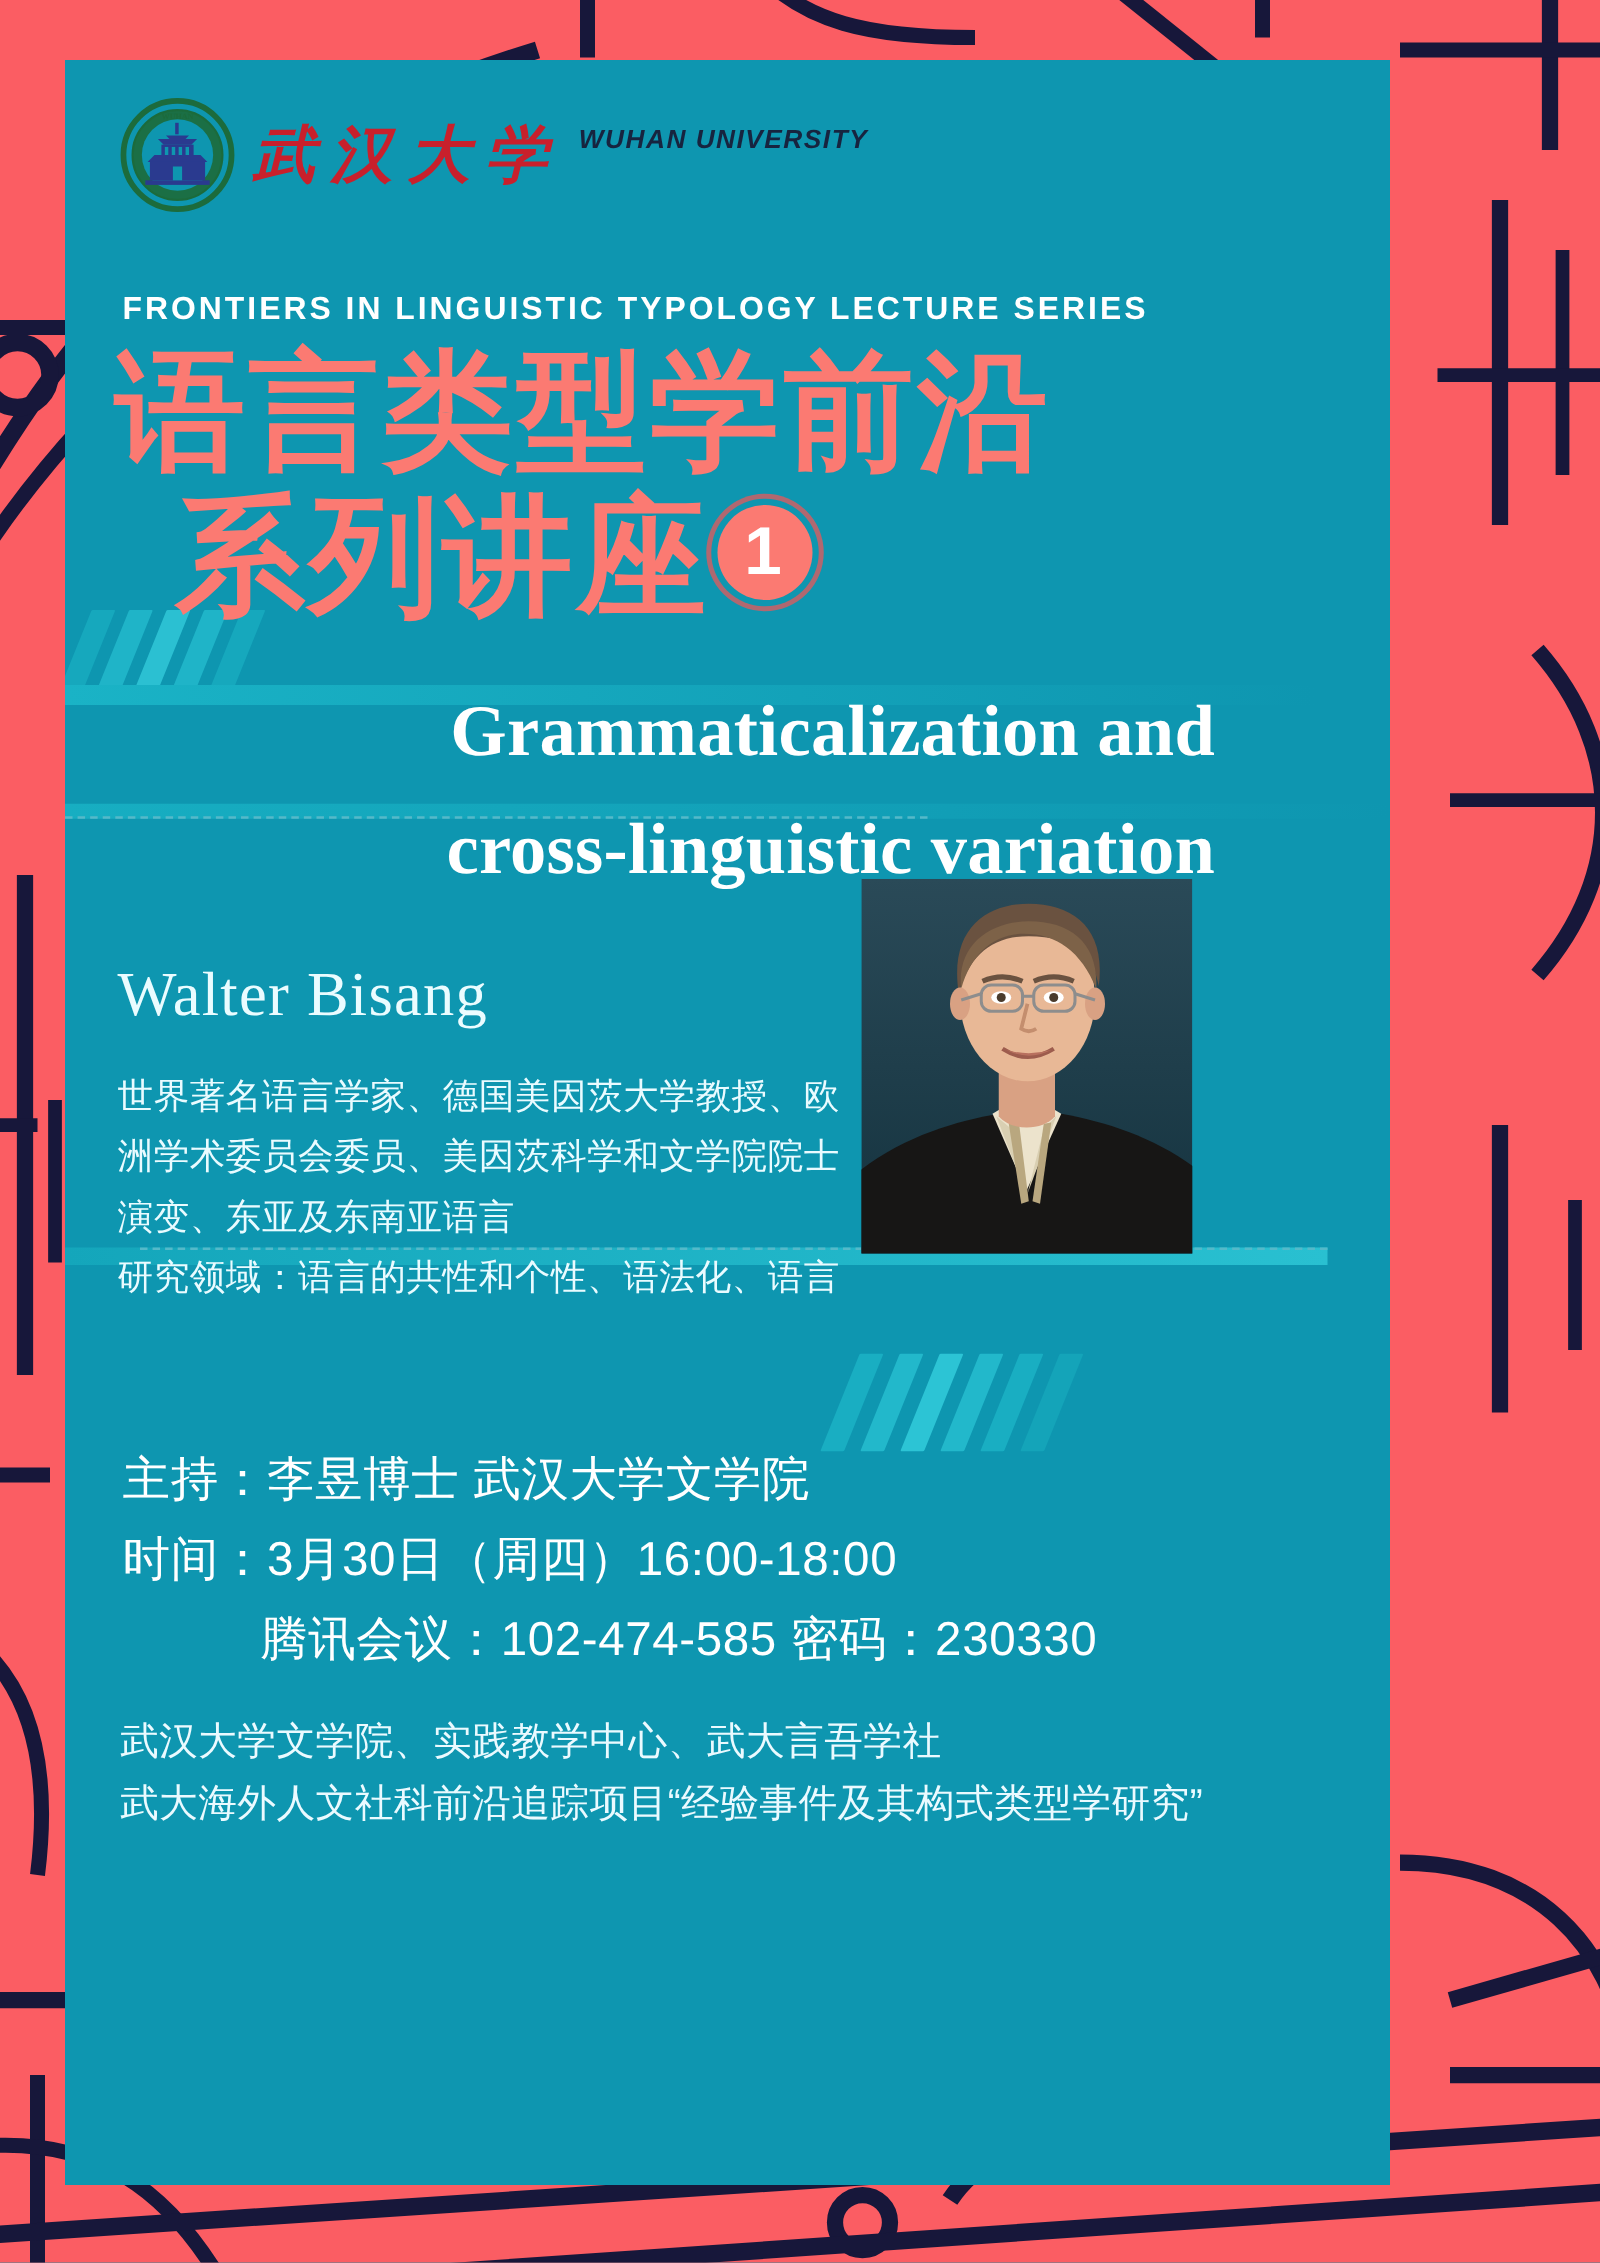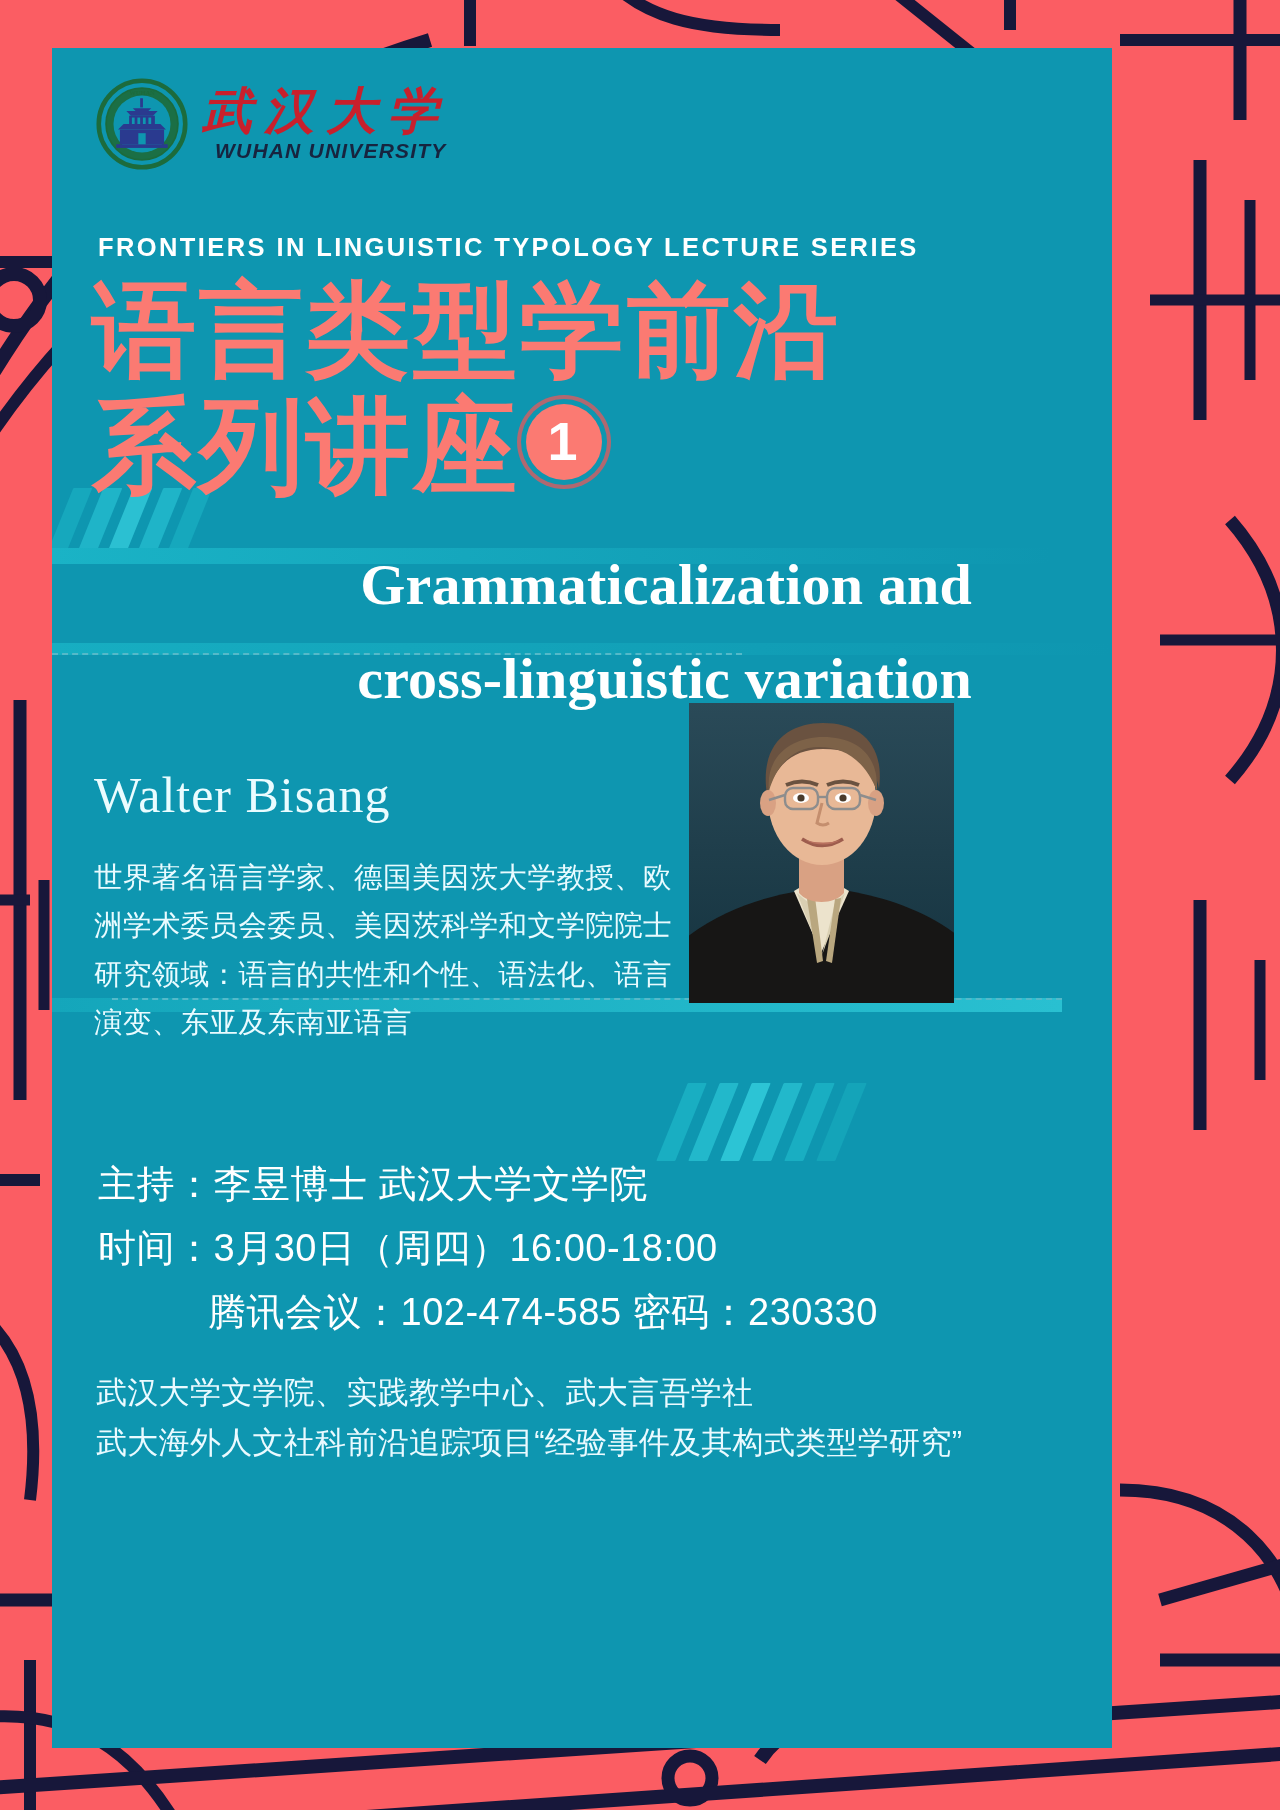--- a/index.html
+++ b/index.html
@@ -16,35 +16,35 @@
 
   
   .card{
     position:absolute;left:52px;top:48px;width:1060px;height:1700px;
     background:#0e96b0;overflow:hidden;
   }
 
   
   .logo-row{position:absolute;left:44px;top:30px;display:flex;align-items:center;gap:14px;}
   .logo-seal{width:92px;height:92px;flex:0 0 auto;}
-  .logo-word{display:flex;flex-direction:column;}
+  .logo-word{display:flex;flex-direction:row;}
   .logo-cn{font-family:"Liberation Serif","DejaVu Serif",serif;
     font-size:50px;color:#c8202c;font-weight:700;letter-spacing:12px;
     font-style:italic;line-height:1.05;}
   .logo-en{font-size:21px;font-weight:700;font-style:italic;color:#17243f;
     letter-spacing:1.2px;margin-top:2px;margin-left:13px;}
 
   .kicker{position:absolute;left:46px;top:185px;color:#ffffff;
     font-size:25.5px;font-weight:700;letter-spacing:2.4px;white-space:nowrap;}
 
   
   .cn-title{position:absolute;left:40px;top:225px;color:#fb7a72;
     font-family:"Liberation Serif","DejaVu Serif",serif;font-weight:700;
     font-size:104px;line-height:1.12;letter-spacing:3px;}
-  .cn-title .l2{display:flex;align-items:center;}
+  .cn-title .l2{display:flex;align-items:center;margin-left:48px;}
   .badge{
     display:inline-flex;align-items:center;justify-content:center;
     width:76px;height:76px;border-radius:50%;
     background:#fb7a72;color:#ffffff;font-size:54px;font-weight:700;
     font-family:"Liberation Sans",sans-serif;
     box-shadow:0 0 0 5px #0e96b0, 0 0 0 9px #b06870;
     margin-left:6px;position:relative;top:-6px;
   }
 
   
@@ -202,22 +202,22 @@
       <div>cross-linguistic variation</div>
     </div>
 
     <div class="dash" style="left:0;top:605px;width:690px;"></div>
 
     <div class="speaker">Walter Bisang</div>
 
     <div class="bio">
       <div>世界著名语言学家、德国美因茨大学教授、欧</div>
       <div>洲学术委员会委员、美因茨科学和文学院院士</div>
+      <div>演变、东亚及东南亚语言</div>
       <div>研究领域：语言的共性和个性、语法化、语言</div>
-      <div>演变、东亚及东南亚语言</div>
     </div>
 
     <div class="dash" style="left:60px;top:950px;width:950px;"></div>
 
     <div class="photo">
       <svg width="265" height="300" viewBox="0 0 265 300">
         <defs>
           <linearGradient id="bg" x1="0" y1="0" x2="0" y2="1">
             <stop offset="0" stop-color="#2a4a58"></stop>
               <stop offset="1" stop-color="#14323e"></stop>

